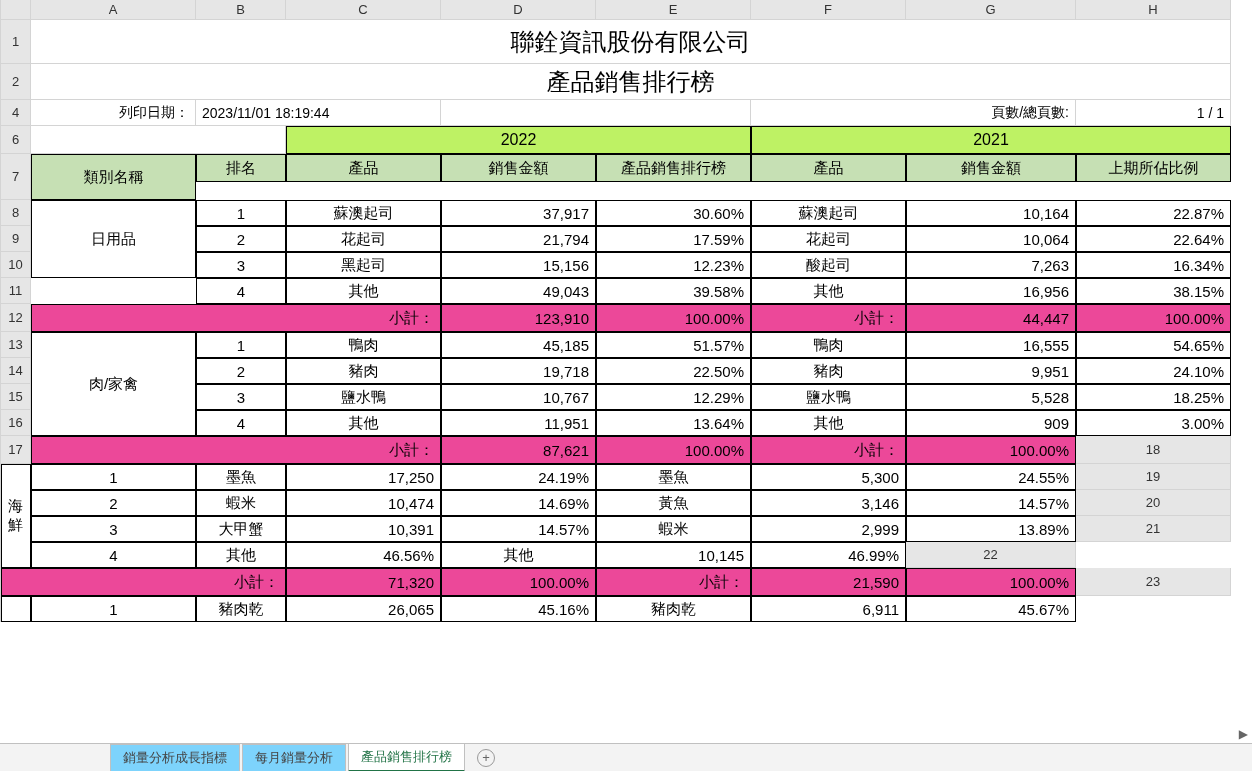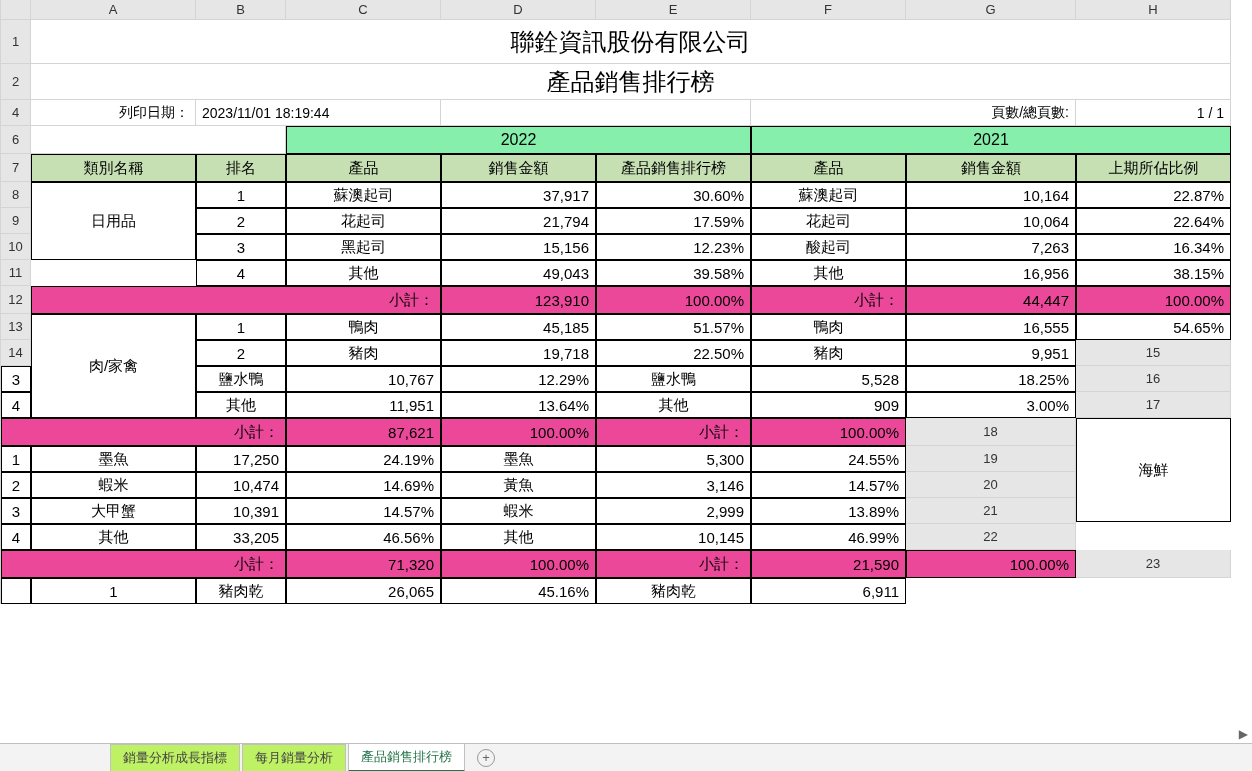--- a/index.html
+++ b/index.html
@@ -51,21 +51,21 @@
     display: flex;
     align-items: center;
   }
   .title1 { font-size: 24px; font-weight: 500; justify-content: center; height: 44px; }
   .title2 { font-size: 24px; justify-content: center; height: 36px; }
   .right { justify-content: flex-end; }
   .left { justify-content: flex-start; }
   .center { justify-content: center; }
 
   .yearhdr {
-    background: #86efac;
+    background: #bef264;
     border: 1px solid #000;
     justify-content: center;
     font-size: 16px;
   }
   .colhdr {
     background: #c6e0b4;
     border: 1px solid #000;
     justify-content: center;
     font-size: 15px;
   }
@@ -82,21 +82,21 @@
     border-top: 1px solid #c0c0c0;
     display: flex;
     align-items: center;
     font-size: 13px;
   }
   .tabspace { width: 110px; }
   .tab {
     padding: 4px 12px;
     border: 1px solid #c0c0c0;
     border-bottom: none;
-    background: #bef264;
+    background: #7dd3fc;
     margin-right: 2px;
     color: #444;
     cursor: pointer;
   }
   .tab.active { background: #fff; border-bottom: 2px solid #217346; color: #217346; }
   .addtab { margin-left: 10px; width:18px; height:18px; border:1px solid #999; border-radius:50%; display:flex;align-items:center;justify-content:center; color:#666; cursor:pointer; }
   .scroll-right {
     position:absolute; right:0; bottom:28px; width:30px; height:18px;
     display:flex;align-items:center;justify-content:flex-end;
     padding-right:4px; font-size:12px; color:#666;
@@ -124,21 +124,21 @@
       <div class="cell right">列印日期：</div>
       <div class="cell left" style="grid-column: span 2;">2023/11/01 18:19:44</div>
       <div class="cell" style="grid-column: span 2;"></div>
       <div class="cell right" style="grid-column: span 2;">頁數/總頁數:</div>
       <div class="cell right">1 / 1</div>
       <div class="rowhdr">6</div>
       <div class="cell" style="grid-column: span 2; height: 28px;"></div>
       <div class="cell yearhdr" style="grid-column: span 3; height: 28px;">2022</div>
       <div class="cell yearhdr" style="grid-column: span 3; height: 28px;">2021</div>
       <div class="rowhdr">7</div>
-      <div class="cell colhdr" style="height: 28px;">類別名稱</div>
+      <div class="cell colhdr" style="height: 46px;">類別名稱</div>
       <div class="cell colhdr" style="height: 28px;">排名</div>
       <div class="cell colhdr" style="height: 28px;">產品</div>
       <div class="cell colhdr" style="height: 28px;">銷售金額</div>
       <div class="cell colhdr" style="height: 28px;">產品銷售排行榜</div>
       <div class="cell colhdr" style="height: 28px;">產品</div>
       <div class="cell colhdr" style="height: 28px;">銷售金額</div>
       <div class="cell colhdr" style="height: 28px;">上期所佔比例</div>
       <div class="rowhdr">8</div>
       <div class="cell dCell center" style="height: 78px; grid-row: span 4;">日用品</div>
       <div class="cell dCell center">1</div>
@@ -188,20 +188,21 @@
       <div class="cell dCell center">鴨肉</div>
       <div class="cell dCell right">16,555</div>
       <div class="cell dCell right">54.65%</div>
       <div class="rowhdr">14</div>
       <div class="cell dCell center">2</div>
       <div class="cell dCell center">豬肉</div>
       <div class="cell dCell right">19,718</div>
       <div class="cell dCell right">22.50%</div>
       <div class="cell dCell center">豬肉</div>
       <div class="cell dCell right">9,951</div>
+      <div class="cell dCell right">24.10%</div>
       <div class="rowhdr">15</div>
       <div class="cell dCell center">3</div>
       <div class="cell dCell center">鹽水鴨</div>
       <div class="cell dCell right">10,767</div>
       <div class="cell dCell right">12.29%</div>
       <div class="cell dCell center">鹽水鴨</div>
       <div class="cell dCell right">5,528</div>
       <div class="cell dCell right">18.25%</div>
       <div class="rowhdr">16</div>
       <div class="cell dCell center">4</div>
@@ -238,40 +239,40 @@
       <div class="cell dCell center">3</div>
       <div class="cell dCell center">大甲蟹</div>
       <div class="cell dCell right">10,391</div>
       <div class="cell dCell right">14.57%</div>
       <div class="cell dCell center">蝦米</div>
       <div class="cell dCell right">2,999</div>
       <div class="cell dCell right">13.89%</div>
       <div class="rowhdr">21</div>
       <div class="cell dCell center">4</div>
       <div class="cell dCell center">其他</div>
-      <div class="cell dCell right">33,205</div>
       <div class="cell dCell right">46.56%</div>
       <div class="cell dCell center">其他</div>
       <div class="cell dCell right">10,145</div>
       <div class="cell dCell right">46.99%</div>
       <div class="rowhdr">22</div>
       <div class="cell dCell subtotal right" style="grid-column: span 3; height: 28px;">小計：</div>
       <div class="cell dCell subtotal right" style="height: 28px;">71,320</div>
       <div class="cell dCell subtotal right" style="height: 28px;">100.00%</div>
       <div class="cell dCell subtotal right" style="height: 28px;">小計：</div>
       <div class="cell dCell subtotal right" style="height: 28px; padding-left: 32px;">21,590</div>
       <div class="cell dCell subtotal right" style="height: 28px;">100.00%</div>
       <div class="rowhdr">23</div>
       <div class="cell dCell"></div>
       <div class="cell dCell center">1</div>
       <div class="cell dCell center">豬肉乾</div>
       <div class="cell dCell right">26,065</div>
       <div class="cell dCell right">45.16%</div>
       <div class="cell dCell center">豬肉乾</div>
       <div class="cell dCell right">6,911</div>
+      <div class="cell dCell right">45.67%</div>
     </div>
 
   <div class="tabs">
     <div class="tabspace"></div>
     <div class="tab">銷量分析成長指標</div>
     <div class="tab">每月銷量分析</div>
     <div class="tab active">產品銷售排行榜</div>
     <div class="addtab">+</div>
   </div>
   <div class="scroll-right">▶</div>

